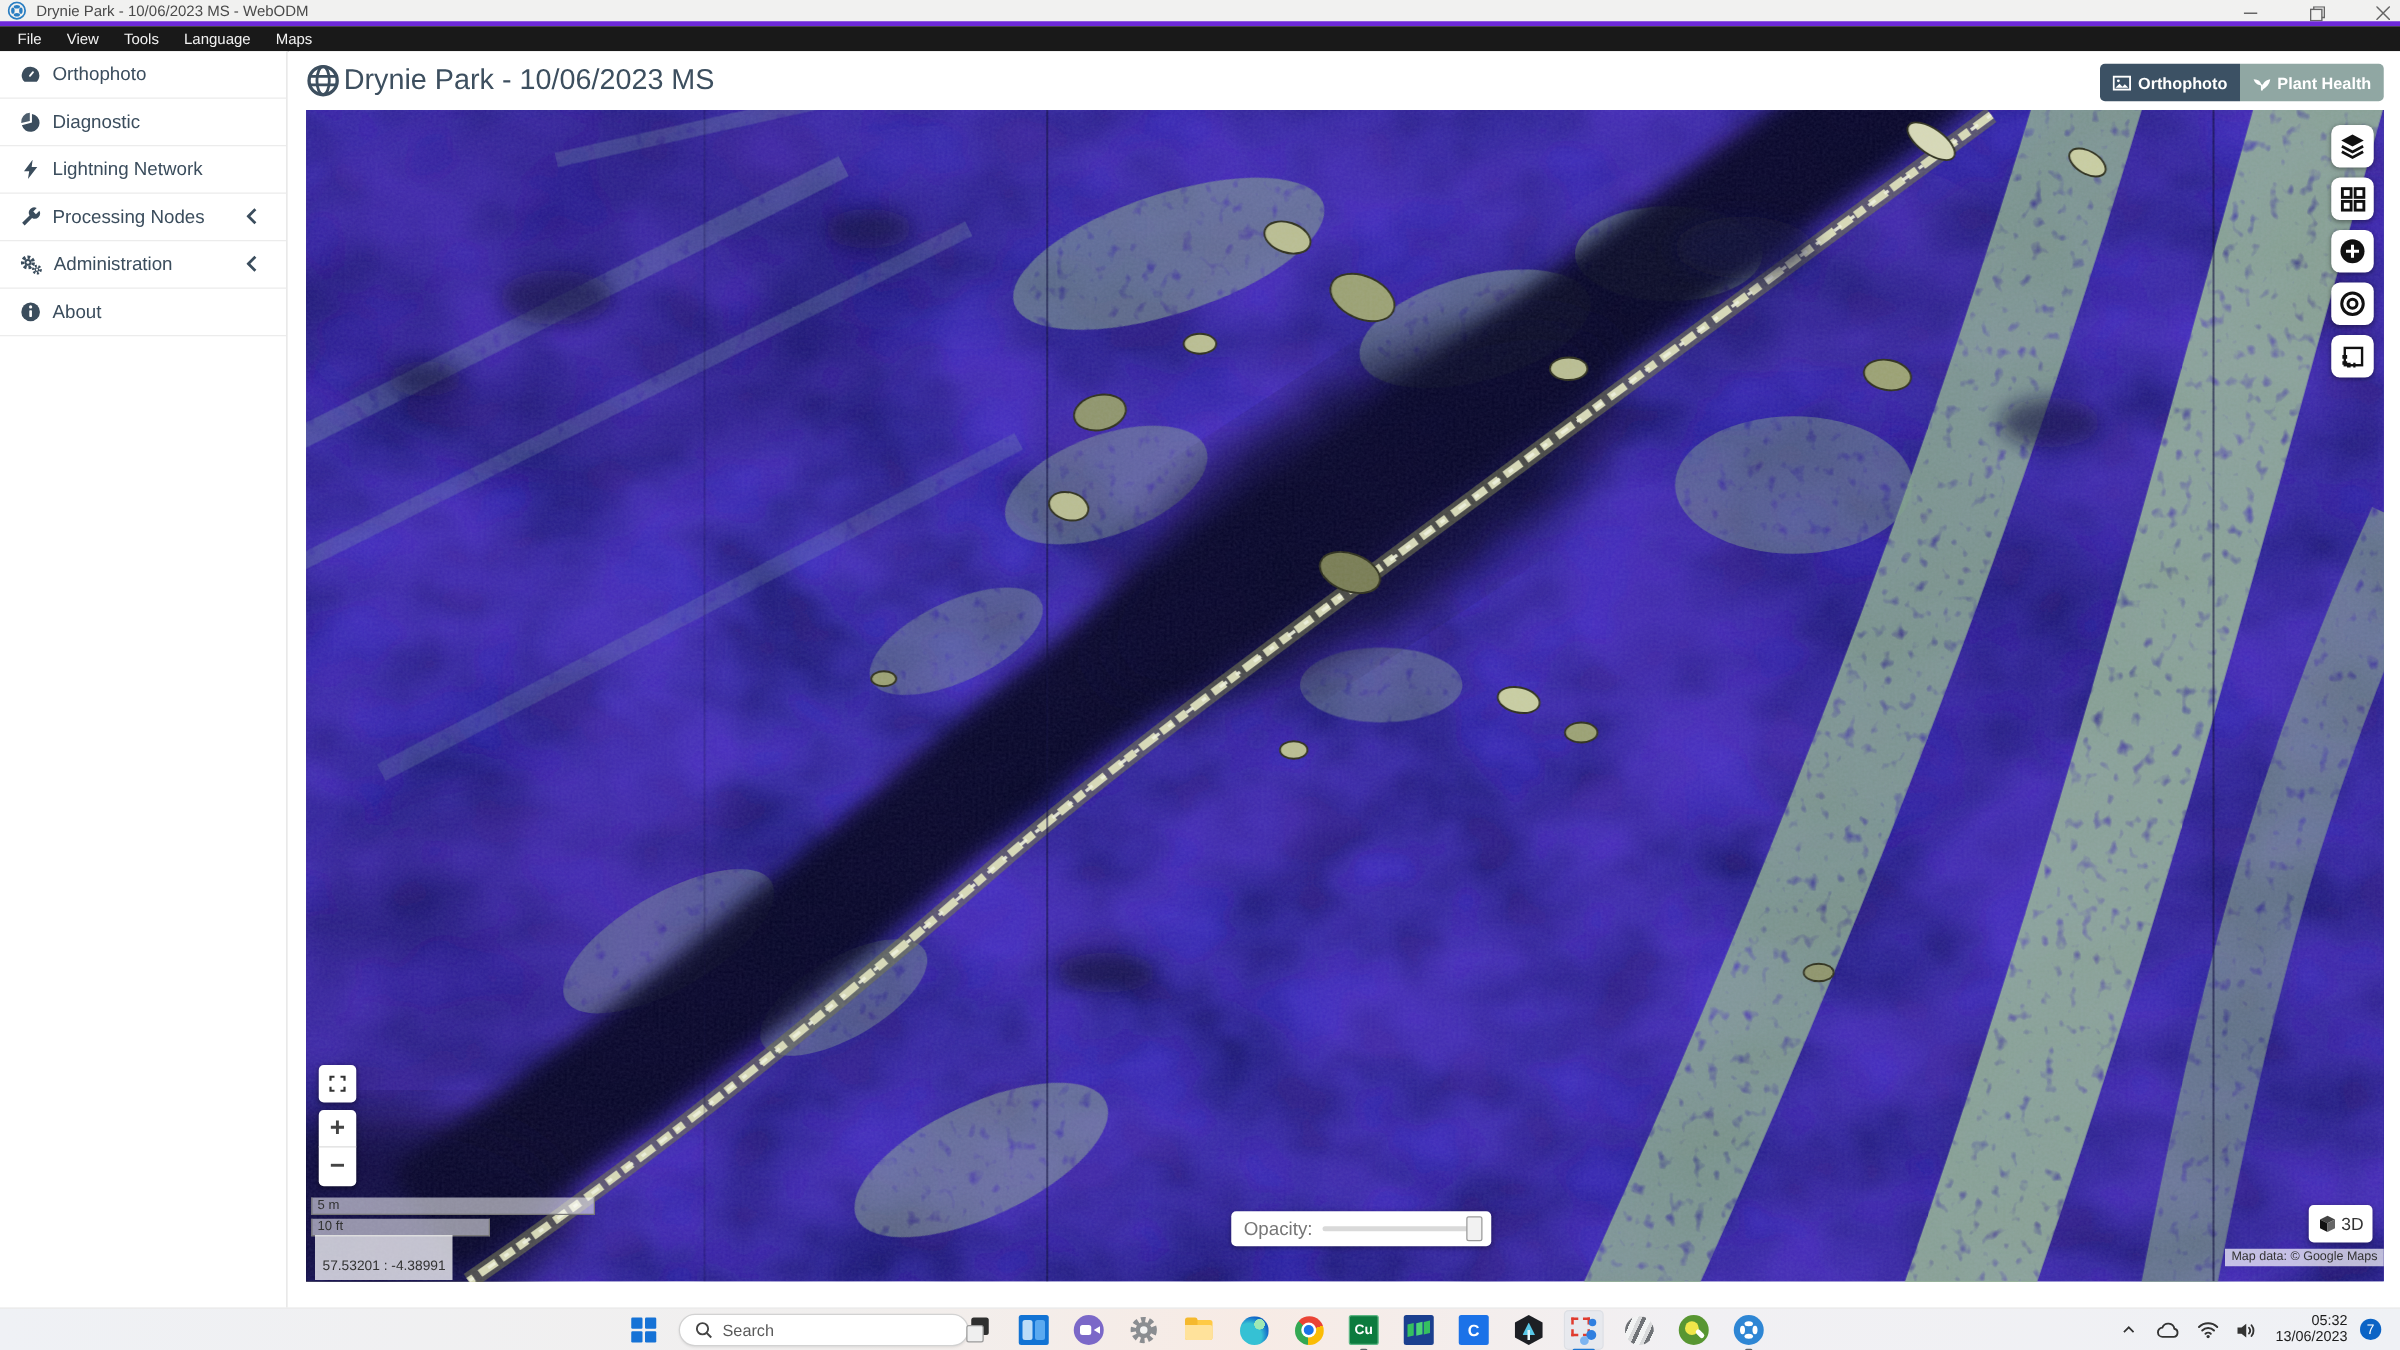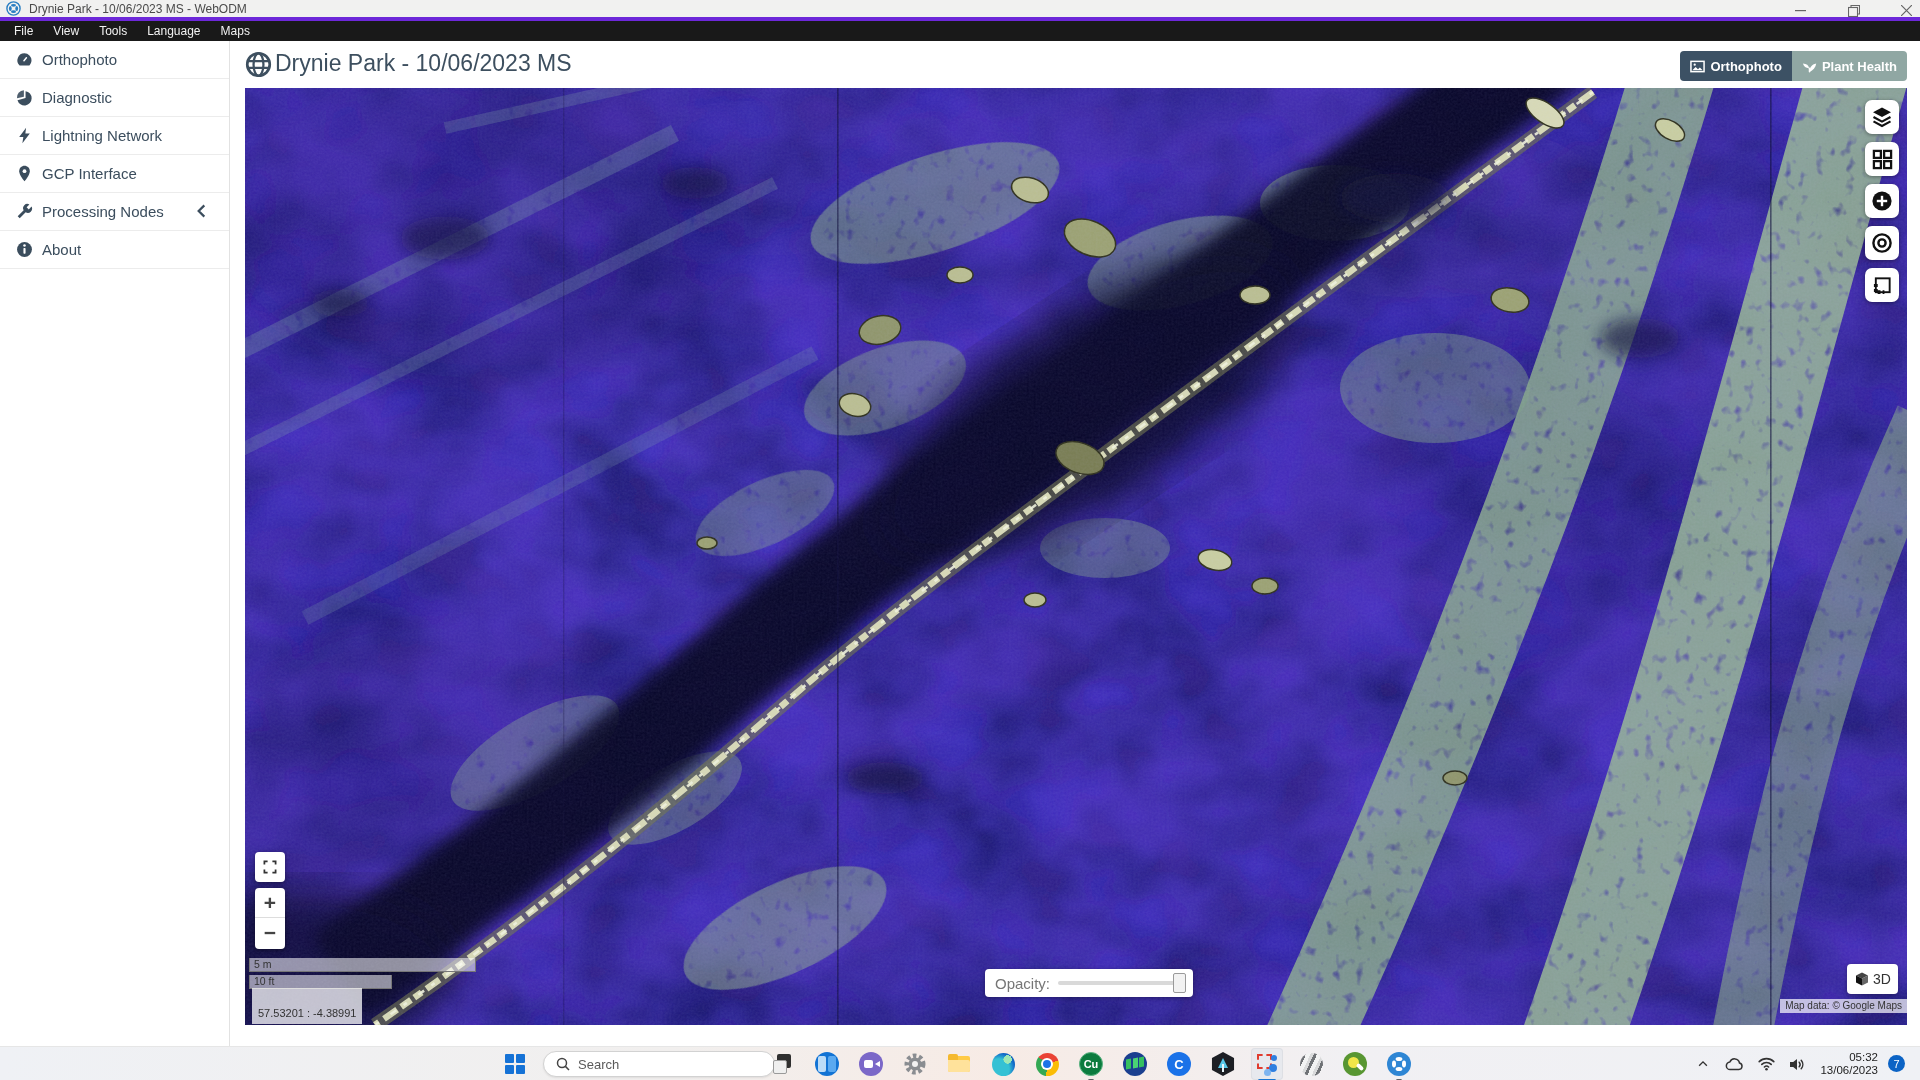--- a/index.html
+++ b/index.html
@@ -70,21 +70,21 @@
   .searchpill{position:absolute;left:543px;top:4px;width:232px;height:26px;background:#fff;
     border:1px solid #d2d2d2;border-radius:13px;display:flex;align-items:center;padding-left:12px;
     box-shadow:0 1px 2px rgba(0,0,0,.08)}
   .searchpill span{color:#5a5a5a;font-size:13px;margin-left:8px}
   .tile{position:absolute;top:1px;width:32px;height:32px;border-radius:4px;display:flex;
     align-items:center;justify-content:center}
   .tile.active{background:#e7e9ee;box-shadow:inset 0 0 0 1px #dddfe4}
   .rundot{position:absolute;top:31px;width:6px;height:3px;border-radius:2px;background:#5f6368}
   .runbar{position:absolute;top:31px;width:18px;height:3px;border-radius:2px;background:#1a76d2}
   .ico24{width:24px;height:24px;position:relative}
-  .r6{border-radius:12px}
+  .r6{border-radius:2px}
   .tray{position:absolute;top:0;height:34px;display:flex;align-items:center}
   .clock{position:absolute;left:1818px;top:4px;width:60px;text-align:right;font-size:11.5px;
     color:#1c1c1c;line-height:13px}
   .badge{position:absolute;left:1888px;top:1055px;width:17px;height:17px;border-radius:50%;
     background:#0b63c5;color:#fff;font-size:11px;display:flex;align-items:center;justify-content:center}
 
   
   .chrome{width:23px;height:23px;border-radius:50%;
     background:conic-gradient(from -50deg,#ea4335 0 33%,#fbbc05 33% 66%,#34a853 66% 100%);position:relative}
   .chrome:before{content:"";position:absolute;left:5.5px;top:5.5px;width:12px;height:12px;border-radius:50%;background:#fff}
@@ -151,30 +151,37 @@
     <span>Diagnostic</span>
   </div>
   <div class="sb-item">
     <svg width="17" height="17" viewBox="0 0 16 16" fill="#3b4d5d">
       <polygon points="9.5,0.8 3,9.4 6.9,9.4 6,15.2 13,6.2 8.8,6.2"></polygon>
     </svg>
     <span>Lightning Network</span>
   </div>
   <div class="sb-item">
     <svg width="17" height="17" viewBox="0 0 16 16" fill="#3b4d5d">
-      <path d="M8 .8C5.2.8 3 3 3 5.8c0 3.8 5 9.4 5 9.4s5-5.6 5-9.4C13 3 10.8.8 8 .8z"></path>
-      <circle cx="8" cy="5.8" r="1.8" fill="#fff"></circle>
-    </svg>
-    <span>GCP Interface</span>
+      <path d="M14.6 3.4L12 6l-2-2 2.6-2.6A4 4 0 0 0 7.2 6.9L1.6 12.5l1.9 1.9 5.6-5.6a4 4 0 0 0 5.5-5.4z"></path>
+    </svg>
+    <span>Processing Nodes</span>
+    <svg class="sb-chev" width="9" height="14" viewBox="0 0 8 12">
+      <path d="M6.5 1L1.5 6l5 5" fill="none" stroke="#3b4d5d" stroke-width="2"></path>
+    </svg>
   </div>
   <div class="sb-item">
-    <svg width="17" height="17" viewBox="0 0 16 16" fill="#3b4d5d">
-      <path d="M14.6 3.4L12 6l-2-2 2.6-2.6A4 4 0 0 0 7.2 6.9L1.6 12.5l1.9 1.9 5.6-5.6a4 4 0 0 0 5.5-5.4z"></path>
-    </svg>
-    <span>Processing Nodes</span>
+    <svg width="18" height="17" viewBox="0 0 17 16">
+      <circle cx="6" cy="6.5" r="4" fill="none" stroke="#3b4d5d" stroke-width="2.6" stroke-dasharray="2.1 1.5"></circle>
+      <circle cx="6" cy="6.5" r="2.6" fill="#3b4d5d"></circle>
+        <circle cx="6" cy="6.5" r="1.1" fill="#fff"></circle>
+      <circle cx="12.8" cy="12" r="2.7" fill="none" stroke="#3b4d5d" stroke-width="2" stroke-dasharray="1.5 1.2"></circle>
+      <circle cx="12.8" cy="12" r="1.7" fill="#3b4d5d"></circle>
+        <circle cx="12.8" cy="12" r=".8" fill="#fff"></circle>
+    </svg>
+    <span>Administration</span>
     <svg class="sb-chev" width="9" height="14" viewBox="0 0 8 12">
       <path d="M6.5 1L1.5 6l5 5" fill="none" stroke="#3b4d5d" stroke-width="2"></path>
     </svg>
   </div>
   <div class="sb-item">
     <svg width="17" height="17" viewBox="0 0 16 16">
       <circle cx="8" cy="8" r="7" fill="#3b4d5d"></circle>
       <rect x="7" y="6.7" width="2" height="5.2" rx=".6" fill="#fff"></rect>
       <circle cx="8" cy="4.3" r="1.2" fill="#fff"></circle>
     </svg>

